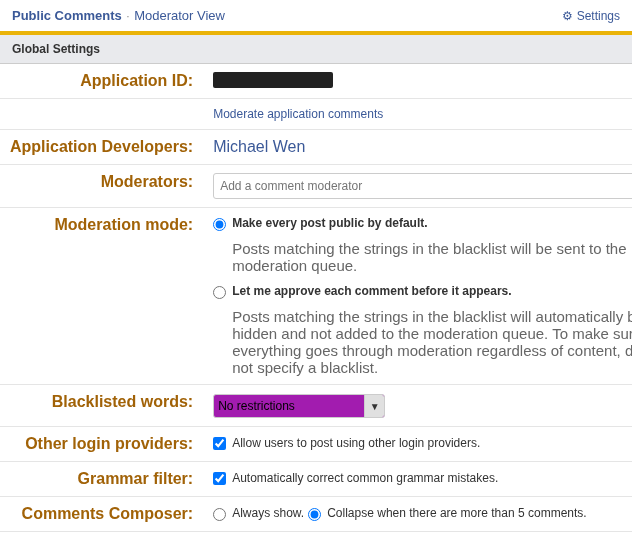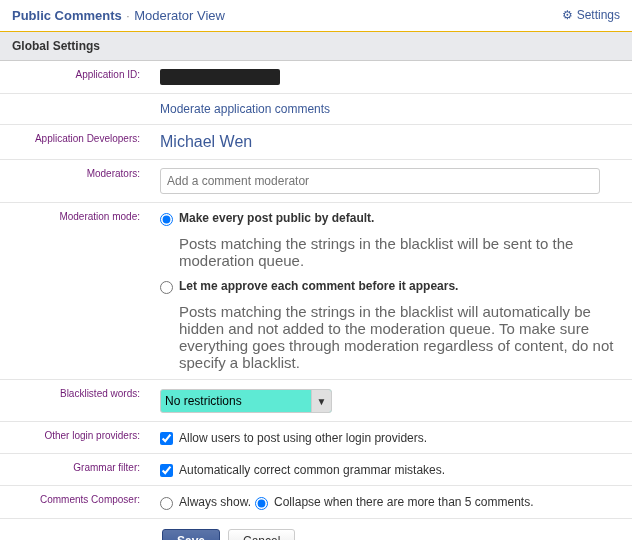--- a/index.html
+++ b/index.html
@@ -8,25 +8,25 @@
       font-size: 12px;
       background: #fff;
       color: #333;
       width: 632px;
       min-height: 540px;
     }
 
     
     .page-header {
       display: flex;
-      align-items: flex-start;
+      align-items: flex-end;
       justify-content: space-between;
       padding: 8px 12px;
       background: #fff;
-      border-bottom: 1px solid #eab308;
+      border-bottom: 4px solid #eab308;
     }
     .breadcrumb {
       display: flex;
       align-items: center;
       gap: 4px;
     }
     .breadcrumb-link {
       color: #3b5998;
       font-size: 13px;
       font-weight: bold;
@@ -72,23 +72,23 @@
     }
     .form-row {
       border-bottom: 1px solid #e5e5e5;
     }
     .form-row td {
       padding: 8px 10px;
       vertical-align: top;
     }
     .form-label {
       text-align: right;
-      font-weight: normal;
-      color: #701a75;
-      font-size: 10px;
+      font-weight: bold;
+      color: #a16207;
+      font-size: 16px;
       width: 150px;
       padding-top: 9px;
       white-space: nowrap;
     }
     .form-field {
       padding-left: 12px;
     }
 
     
     .app-id-block {
@@ -152,21 +152,21 @@
       color: #666;
       margin-top: 10px;
     }
 
     
     .select-wrapper {
       display: inline-flex;
       align-items: center;
       border: 1px solid #ccc;
       border-radius: 3px;
-      background: #5eead4;
+      background: #a21caf;
       overflow: hidden;
     }
     .blacklist-select {
       border: none;
       outline: none;
       font-size: 12px;
       padding: 3px 4px;
       background: transparent;
       appearance: none;
       -webkit-appearance: none;

